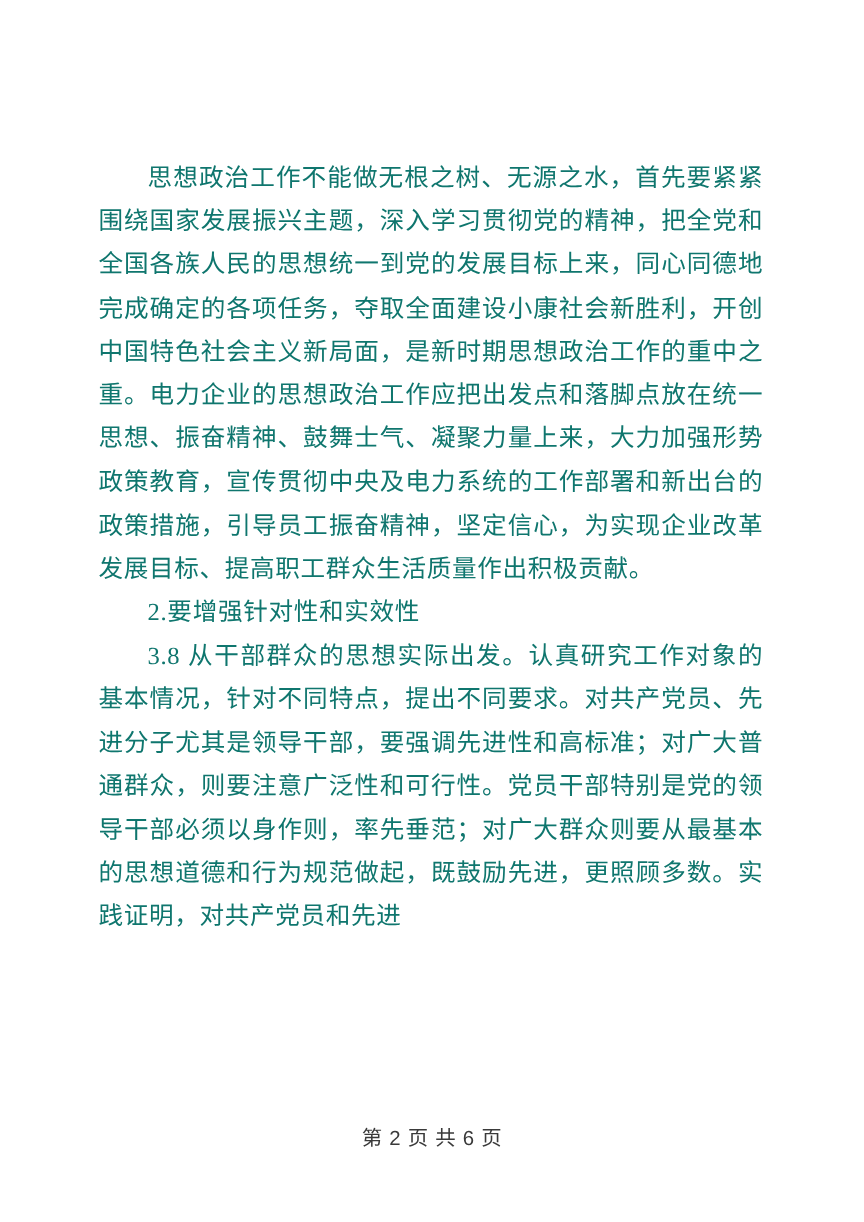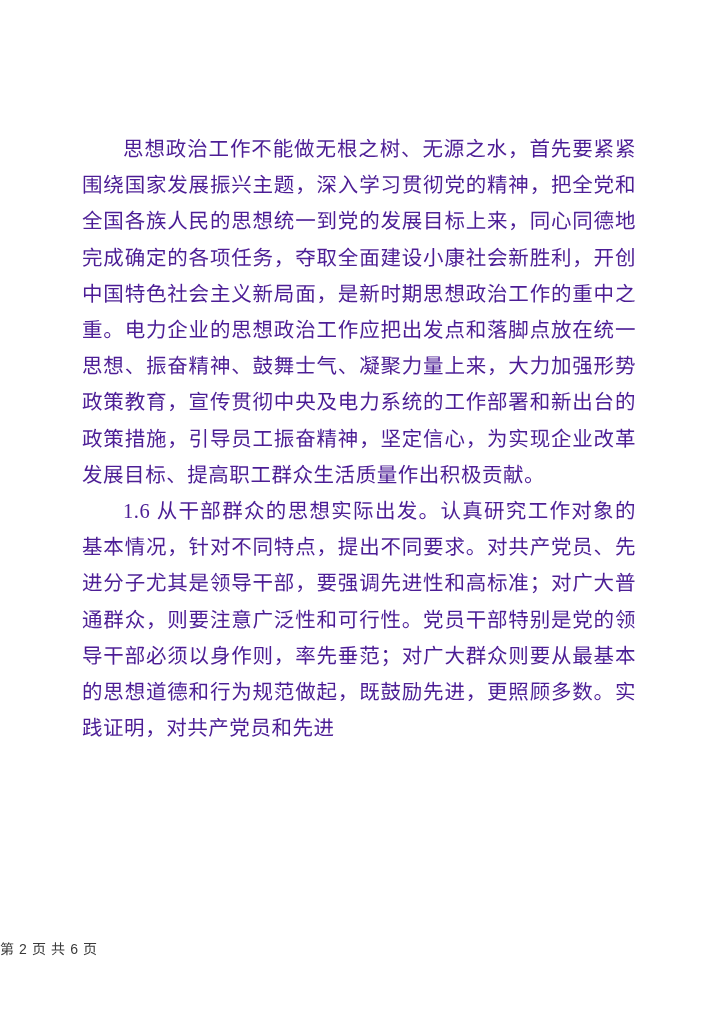--- a/index.html
+++ b/index.html
@@ -22,53 +22,54 @@
     position: absolute;
     left: 82px;
     top: 131px;
     width: 554px;
   }
 
   .para {
     font-family: "Liberation Serif", "DejaVu Serif", serif;
     font-size: 20.5px;
     line-height: 36.2px;
-    color: #4c1d95;
+    color: #0f766e;
     text-align: justify;
     text-justify: inter-character;
     text-indent: 2em;
     margin: 0;
     letter-spacing: 0.55px;
     word-break: break-all;
     -webkit-font-smoothing: antialiased;
   }
 
   .footer {
     position: absolute;
     left: 0;
     top: 938px;
     width: 720px;
-    text-align: left;
+    text-align: center;
     font-family: "Liberation Sans", "DejaVu Sans", sans-serif;
-    font-size: 14px;
+    font-size: 17px;
     line-height: 22px;
     color: #3a3a3a;
     letter-spacing: 0.6px;
   }
 </style>
 </head>
 <body>
 
 <div class="page">
 
   <div class="doc-body">
 
     <p class="para">思想政治工作不能做无根之树、无源之水，首先要紧紧围绕国家发展振兴主题，深入学习贯彻党的精神，把全党和全国各族人民的思想统一到党的发展目标上来，同心同德地完成确定的各项任务，夺取全面建设小康社会新胜利，开创中国特色社会主义新局面，是新时期思想政治工作的重中之重。电力企业的思想政治工作应把出发点和落脚点放在统一思想、振奋精神、鼓舞士气、凝聚力量上来，大力加强形势政策教育，宣传贯彻中央及电力系统的工作部署和新出台的政策措施，引导员工振奋精神，坚定信心，为实现企业改革发展目标、提高职工群众生活质量作出积极贡献。</p>
 
+    <p class="para">2.要增强针对性和实效性</p>
 
 
-    <p class="para">1.6 从干部群众的思想实际出发。认真研究工作对象的基本情况，针对不同特点，提出不同要求。对共产党员、先进分子尤其是领导干部，要强调先进性和高标准；对广大普通群众，则要注意广泛性和可行性。党员干部特别是党的领导干部必须以身作则，率先垂范；对广大群众则要从最基本的思想道德和行为规范做起，既鼓励先进，更照顾多数。实践证明，对共产党员和先进</p>
+    <p class="para">3.8 从干部群众的思想实际出发。认真研究工作对象的基本情况，针对不同特点，提出不同要求。对共产党员、先进分子尤其是领导干部，要强调先进性和高标准；对广大普通群众，则要注意广泛性和可行性。党员干部特别是党的领导干部必须以身作则，率先垂范；对广大群众则要从最基本的思想道德和行为规范做起，既鼓励先进，更照顾多数。实践证明，对共产党员和先进</p>
 
   </div>
 
   <div class="footer">第 2 页  共 6 页</div>
 
 </div>
 
 </body></html>

